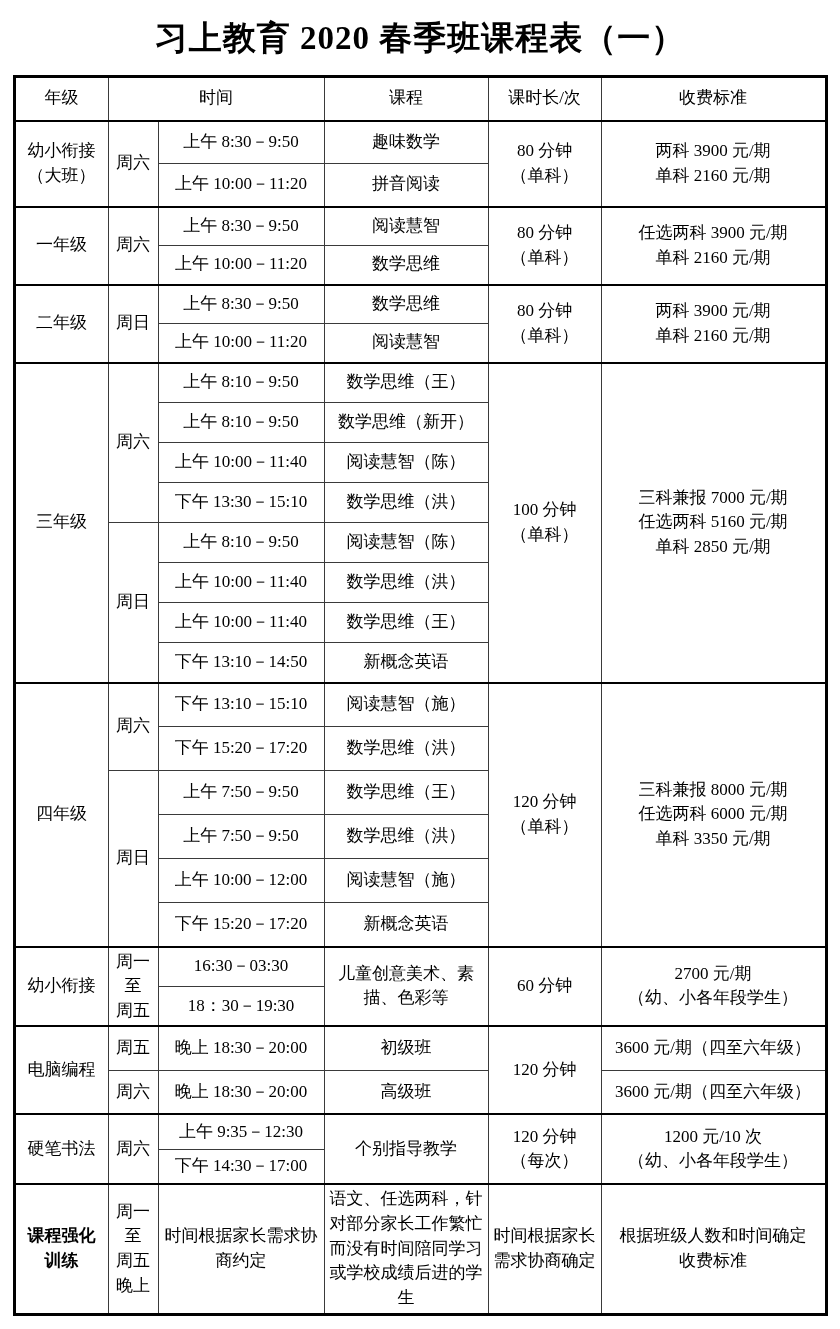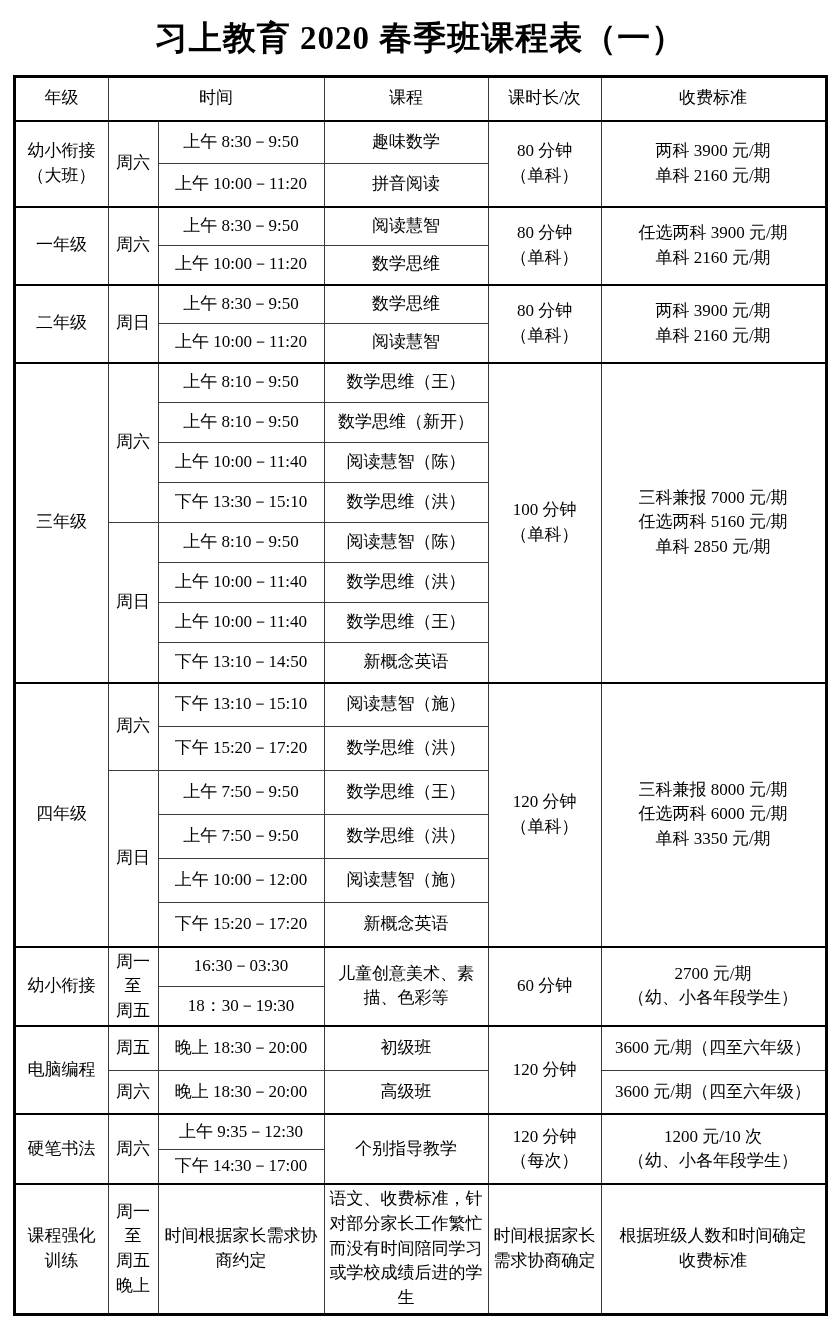--- a/index.html
+++ b/index.html
@@ -28,21 +28,21 @@
     text-align:center;
     vertical-align:middle;
     font-size:17px;
     line-height:1.45;
     padding:2px 3px;
     white-space:pre-line;
     overflow:hidden;
   }
   tr.sec > td{border-top:2.5px solid #000;}
   td.fee-left{text-align:left;padding-left:2px;padding-right:1px;margin-left:33px;}
-  td.bold{font-weight:normal;}
+  td.bold{font-weight:bold;}
   col.c-grade{width:94px;}
   col.c-day{width:50px;}
   col.c-time{width:166px;}
   col.c-course{width:164px;}
   col.c-dur{width:113px;}
   col.c-fee{width:225px;}
 </style>
 </head>
 <body>
 
@@ -233,20 +233,20 @@
     </tr>
 
     <tr class="sec" style="height:122px">
       <td class="bold">课程强化
 训练</td>
       <td>周一
 至
 周五
 晚上</td>
       <td>时间根据家长需求协商约定</td>
-      <td>语文、收费标准，针对部分家长工作繁忙而没有时间陪同学习或学校成绩后进的学生</td>
+      <td>语文、任选两科，针对部分家长工作繁忙而没有时间陪同学习或学校成绩后进的学生</td>
       <td>时间根据家长
 需求协商确定</td>
       <td>根据班级人数和时间确定
 收费标准</td>
     </tr>
   </tbody>
 </table>
 
 </body></html>

